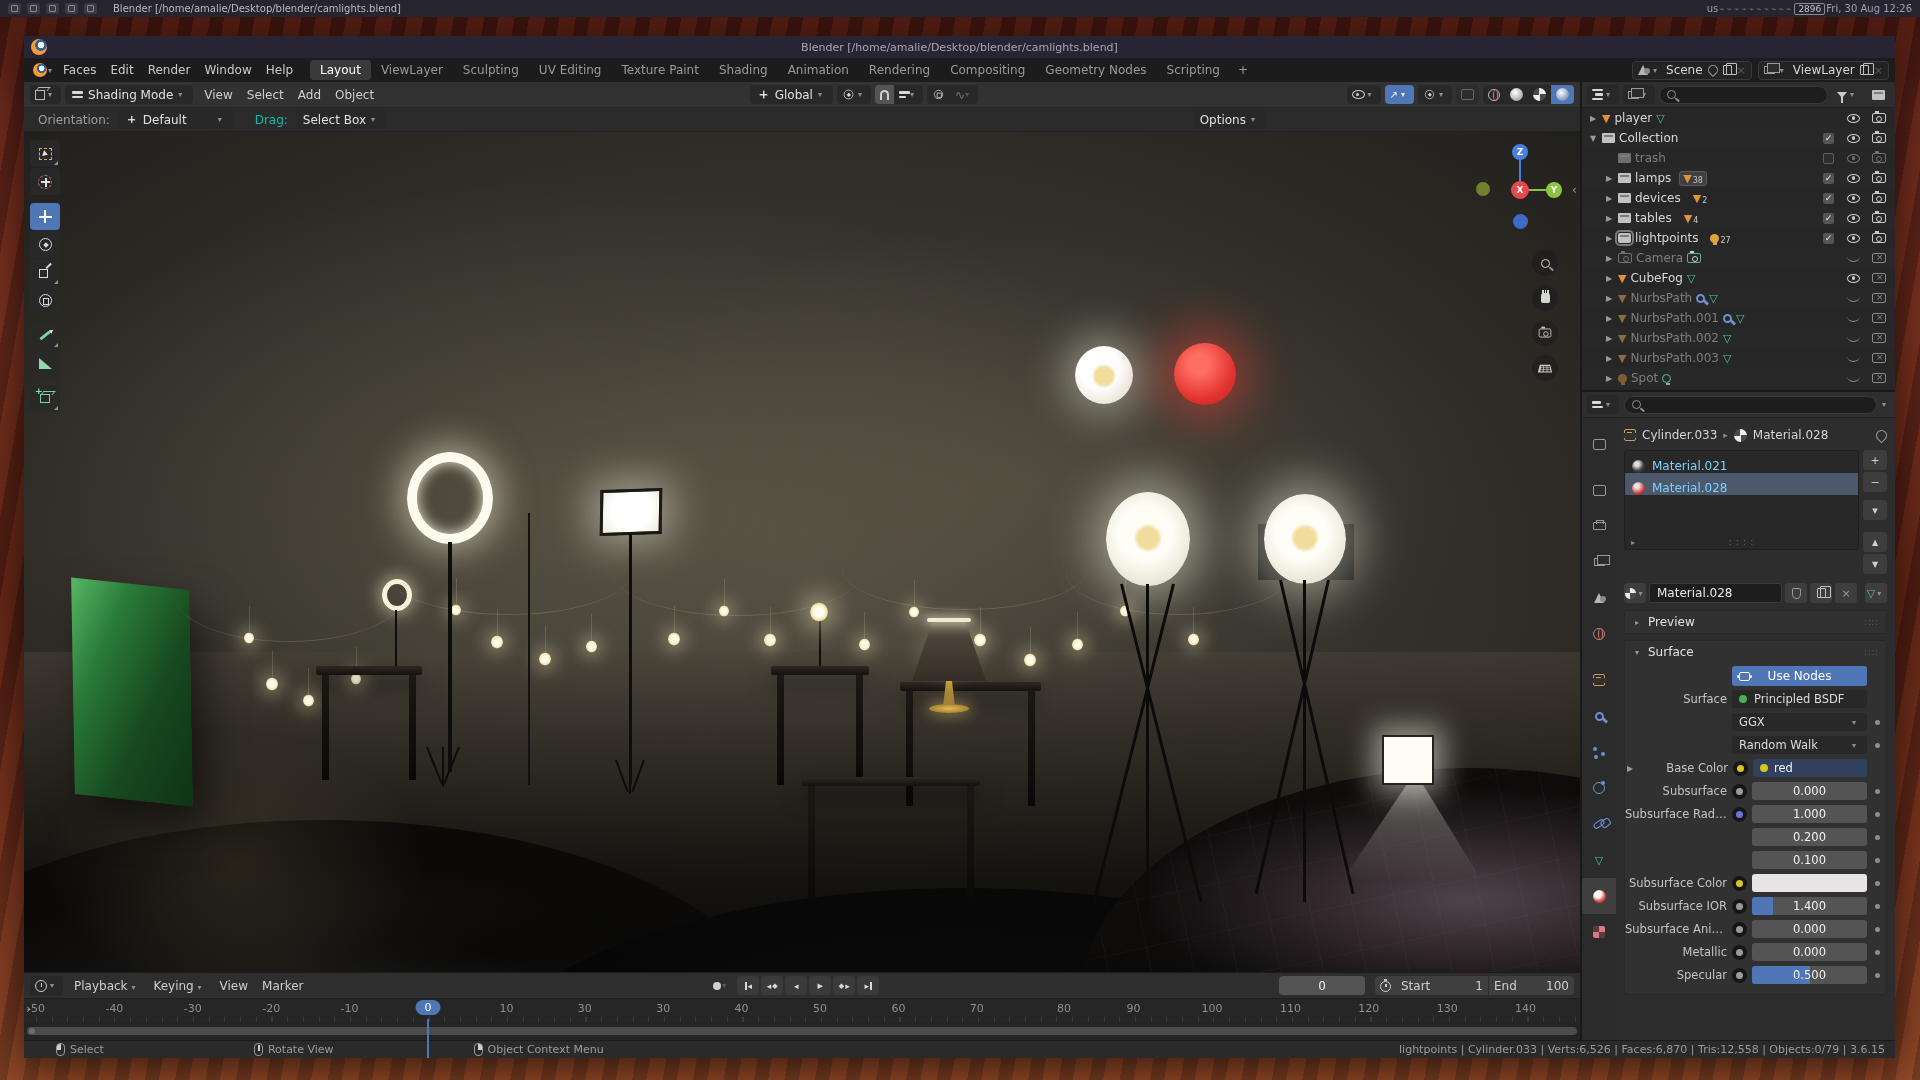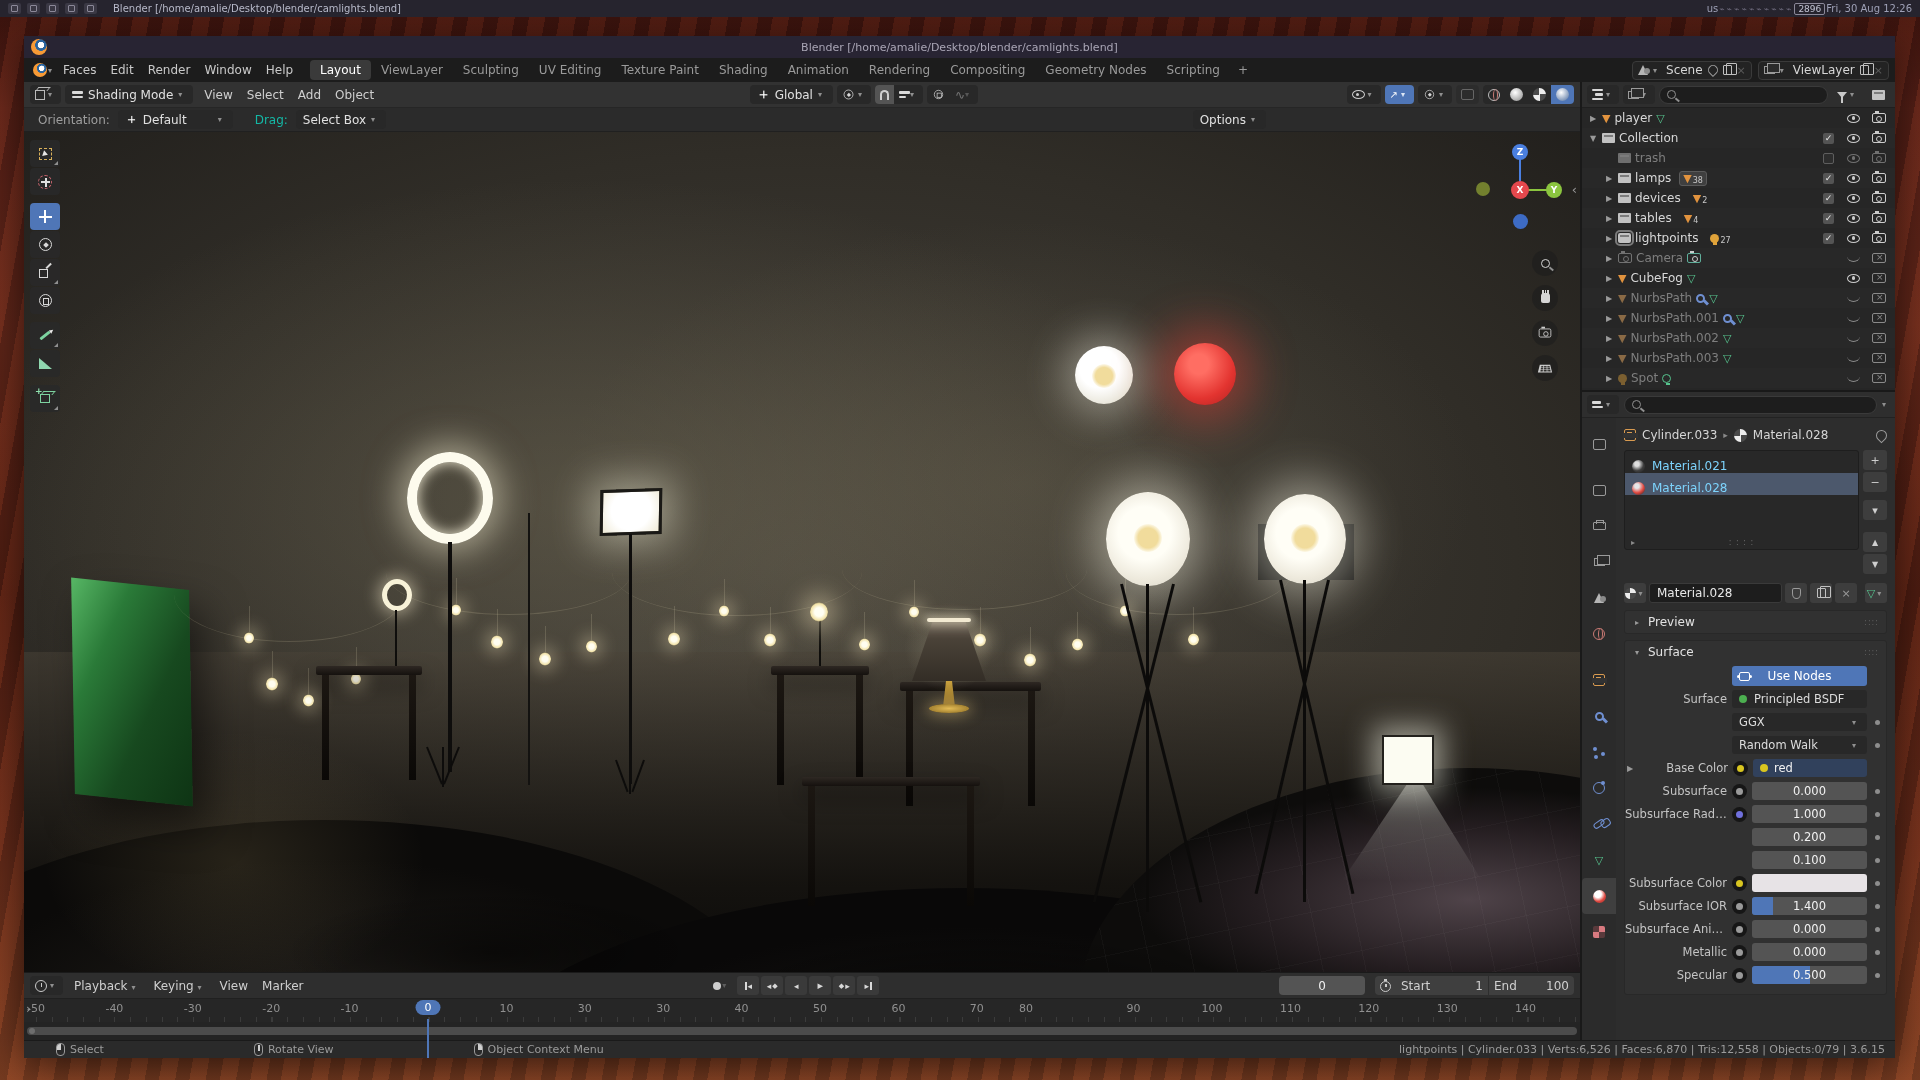--- a/index.html
+++ b/index.html
@@ -685,21 +685,21 @@
           <span class="tick" style="left: 325.6px;">-10</span>
           <span class="framepill" style="left: 404px;">0</span>
           <span class="playhead" style="left: 403px;"></span>
           <span class="tick" style="left: 482.4px;">10</span>
           <span class="tick" style="left: 560.8px;">30</span>
           <span class="tick" style="left: 639.2px;">30</span>
           <span class="tick" style="left: 717.6px;">40</span>
           <span class="tick" style="left: 796px;">50</span>
           <span class="tick" style="left: 874.4px;">60</span>
           <span class="tick" style="left: 952.8px;">70</span>
-          <span class="tick" style="left: 1002px;">80</span>
+          <span class="tick" style="left: 1040px;">80</span>
           <span class="tick" style="left: 1109.6px;">90</span>
           <span class="tick" style="left: 1188px;">100</span>
           <span class="tick" style="left: 1266.4px;">110</span>
           <span class="tick" style="left: 1344.8px;">120</span>
           <span class="tick" style="left: 1423.2px;">130</span>
           <span class="tick" style="left: 1501.6px;">140</span>
         </div>
       <div class="tscroll">
         <div class="tscrollbar"></div>
       </div>

